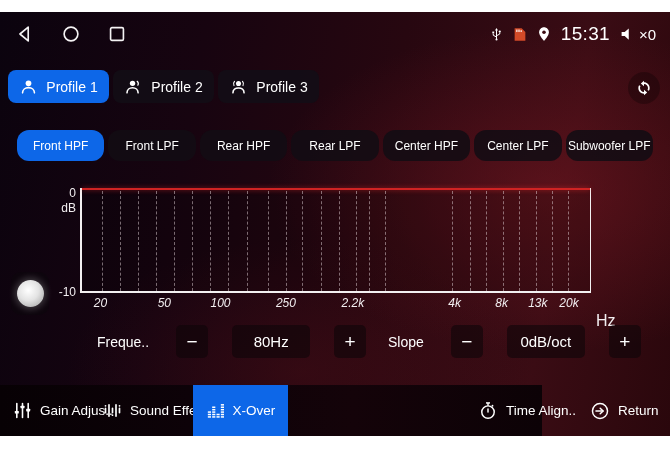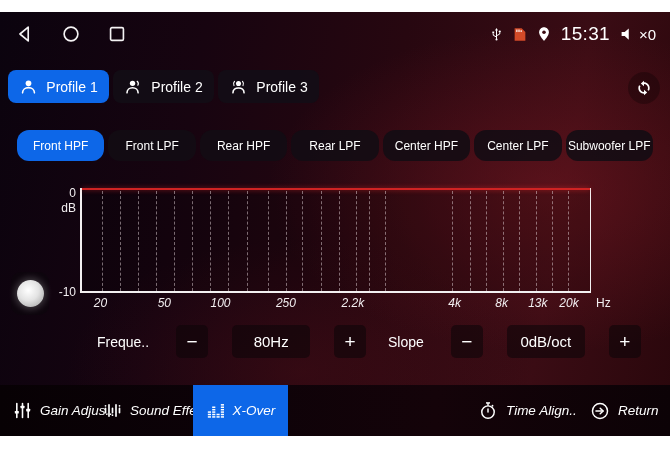--- a/index.html
+++ b/index.html
@@ -39,38 +39,38 @@
   .ylab{ position:absolute; left:36px; width:40px; text-align:right; font-size:12px; color:#f2eef0; }
   .ylab.y0{ top:174px; } .ylab.yunit{ top:189px; } .ylab.ybot{ top:273px; }
   .plot{ position:absolute; left:80px; top:176px; width:511px; height:105px;
     border-left:2px solid #f3f0f1; border-bottom:2px solid #f3f0f1; border-right:1px solid #f3f0f1;
     background:rgba(0,0,0,0.16); }
   .curve{ position:absolute; left:0; right:0; top:0; height:2px; background:var(--curve);
     box-shadow:0 0 5px rgba(255,45,45,.55); }
   .gridline{ position:absolute; top:3px; bottom:0; width:0; border-left:1px dashed rgba(226,212,216,0.5); }
   .xticks{ position:absolute; left:80px; top:284px; width:511px; height:15px; }
   .xtick{ position:absolute; transform:translateX(-50%); font-size:12px; color:#f2eef0; white-space:nowrap;font-style:italic; }
-  .xunit{ position:absolute; left:596px; top:284px; font-size:12px; color:#f2eef0; }
+  .xunit{ position:absolute; left:596px; top:300px; font-size:16px; color:#f2eef0; }
   
   .float-knob{ position:absolute; left:11px; top:260px; width:38px; height:43px; border-radius:10px;
     background:rgba(14,6,14,0.82); display:flex; align-items:center; justify-content:center; cursor:pointer; }
   .knob-ball{ width:27px; height:27px; border-radius:50%;
     background:radial-gradient(circle at 42% 38%, #ffffff 0%, #e3e3e3 45%, #bcbcbc 75%, #8f8f8f 100%);
     box-shadow:0 0 7px 2px rgba(255,255,255,0.22); }
   
   .ctl-group{ position:absolute; top:313px; height:33px; display:flex; align-items:center;gap:20px; }
   .ctl-group.freq{ left:97px; } .ctl-group.slope{ left:388px; }
   .ctl-label{ font-size:14px; color:#fff; margin-right:7px; white-space:nowrap; }
   .ctl-btn{ width:32px; height:33px; border-radius:5px; background:rgba(14,5,9,0.6); color:#fff;
     font-size:19px; display:flex; align-items:center; justify-content:center; cursor:pointer; }
   .ctl-value{ min-width:78px; height:33px; border-radius:5px; background:rgba(14,5,9,0.6); color:#fff;
     font-size:15px; display:flex; align-items:center; justify-content:center; margin:0 4px; padding:0 8px; }
   
-  .bottom-nav{ position:absolute; left:0; bottom:0; width:670px; height:51px;
-    background:linear-gradient(90deg,#070104 0%, #0d0208 35%, #140309 65%, #0c0206 100%);font-style:italic; }
+  .bottom-nav{ position:absolute; left:0; bottom:0; width:542px; height:51px;
+    background:linear-gradient(90deg,#070104 0%, #0d0208 35%, #140309 65%, #0c0206 100%); }
   .nav-item{ position:absolute; top:0; height:51px; display:flex; align-items:center; gap:7px;
     color:#fff; font-size:13.5px; white-space:nowrap; cursor:pointer; }
   .nav-item.active{ background:var(--accent); justify-content:center; }
   .ni-1{ left:12px; } .ni-2{ left:102px; } .ni-3{ left:193px; width:95px; }
   .ni-4{ left:299px; } .ni-5{ left:401px; } .ni-6{ left:477px; } .ni-7{ left:589px; }
   svg{ display:block; }
 </style>
 </head>
 <body>
 

